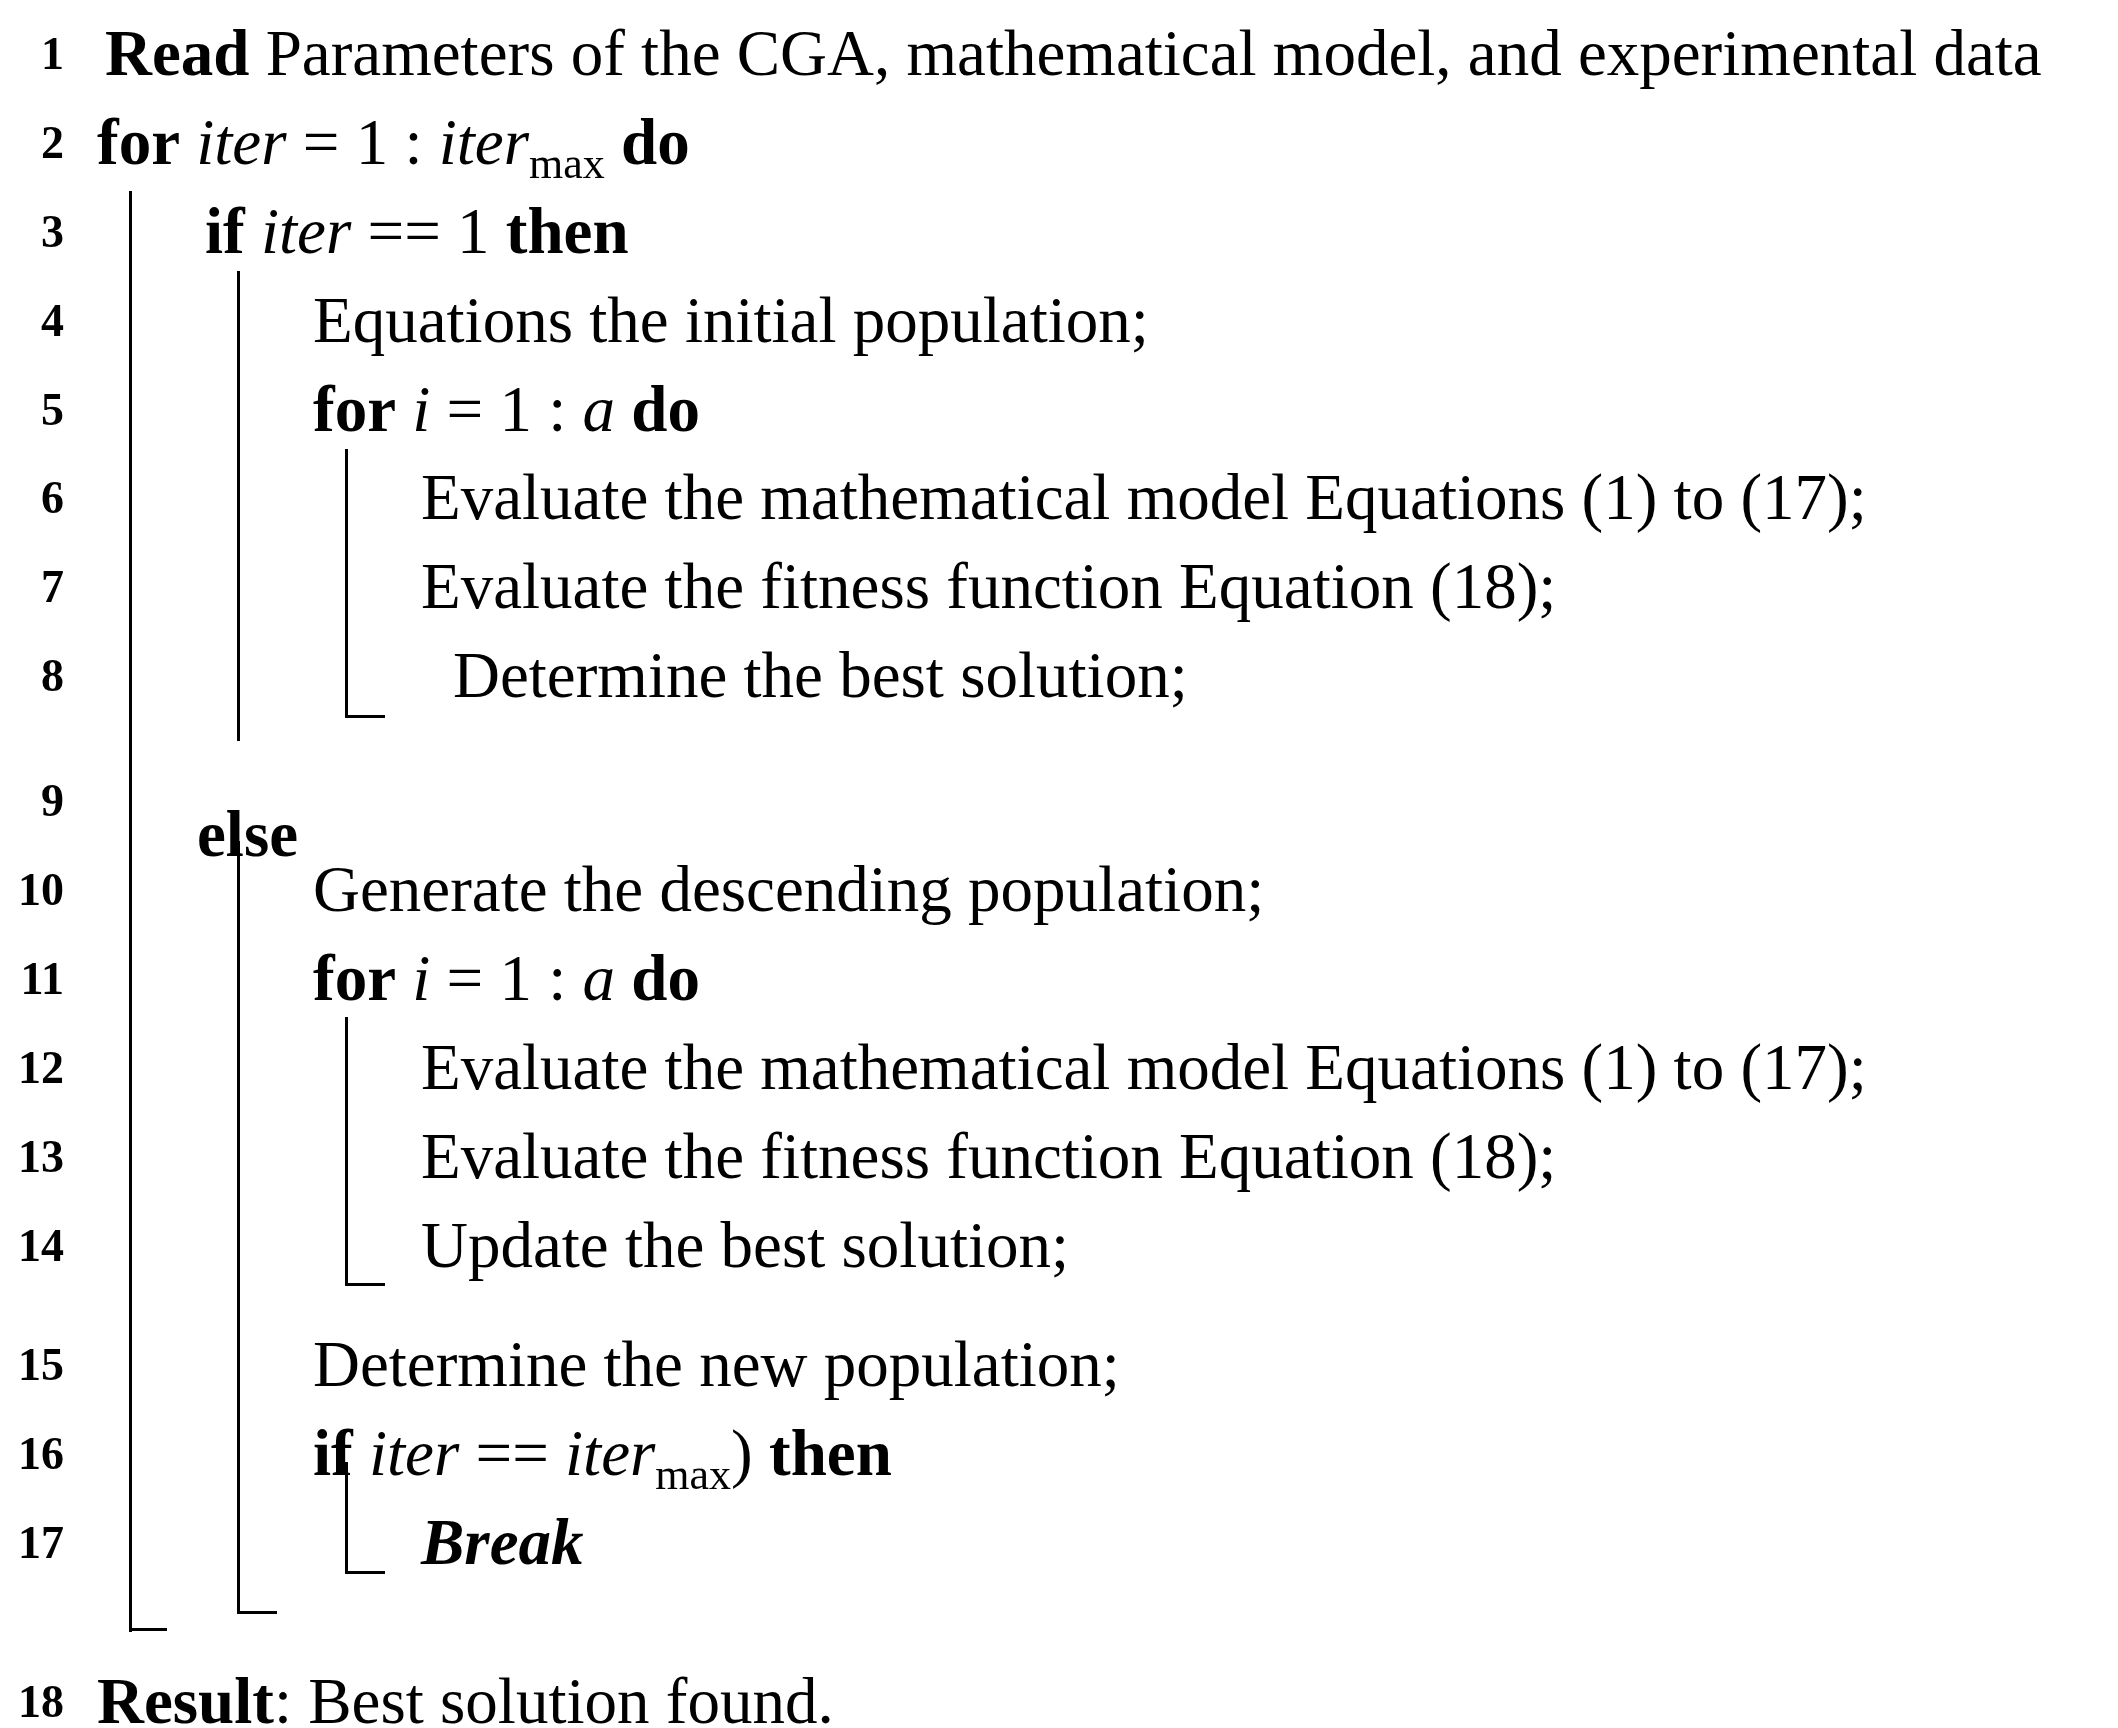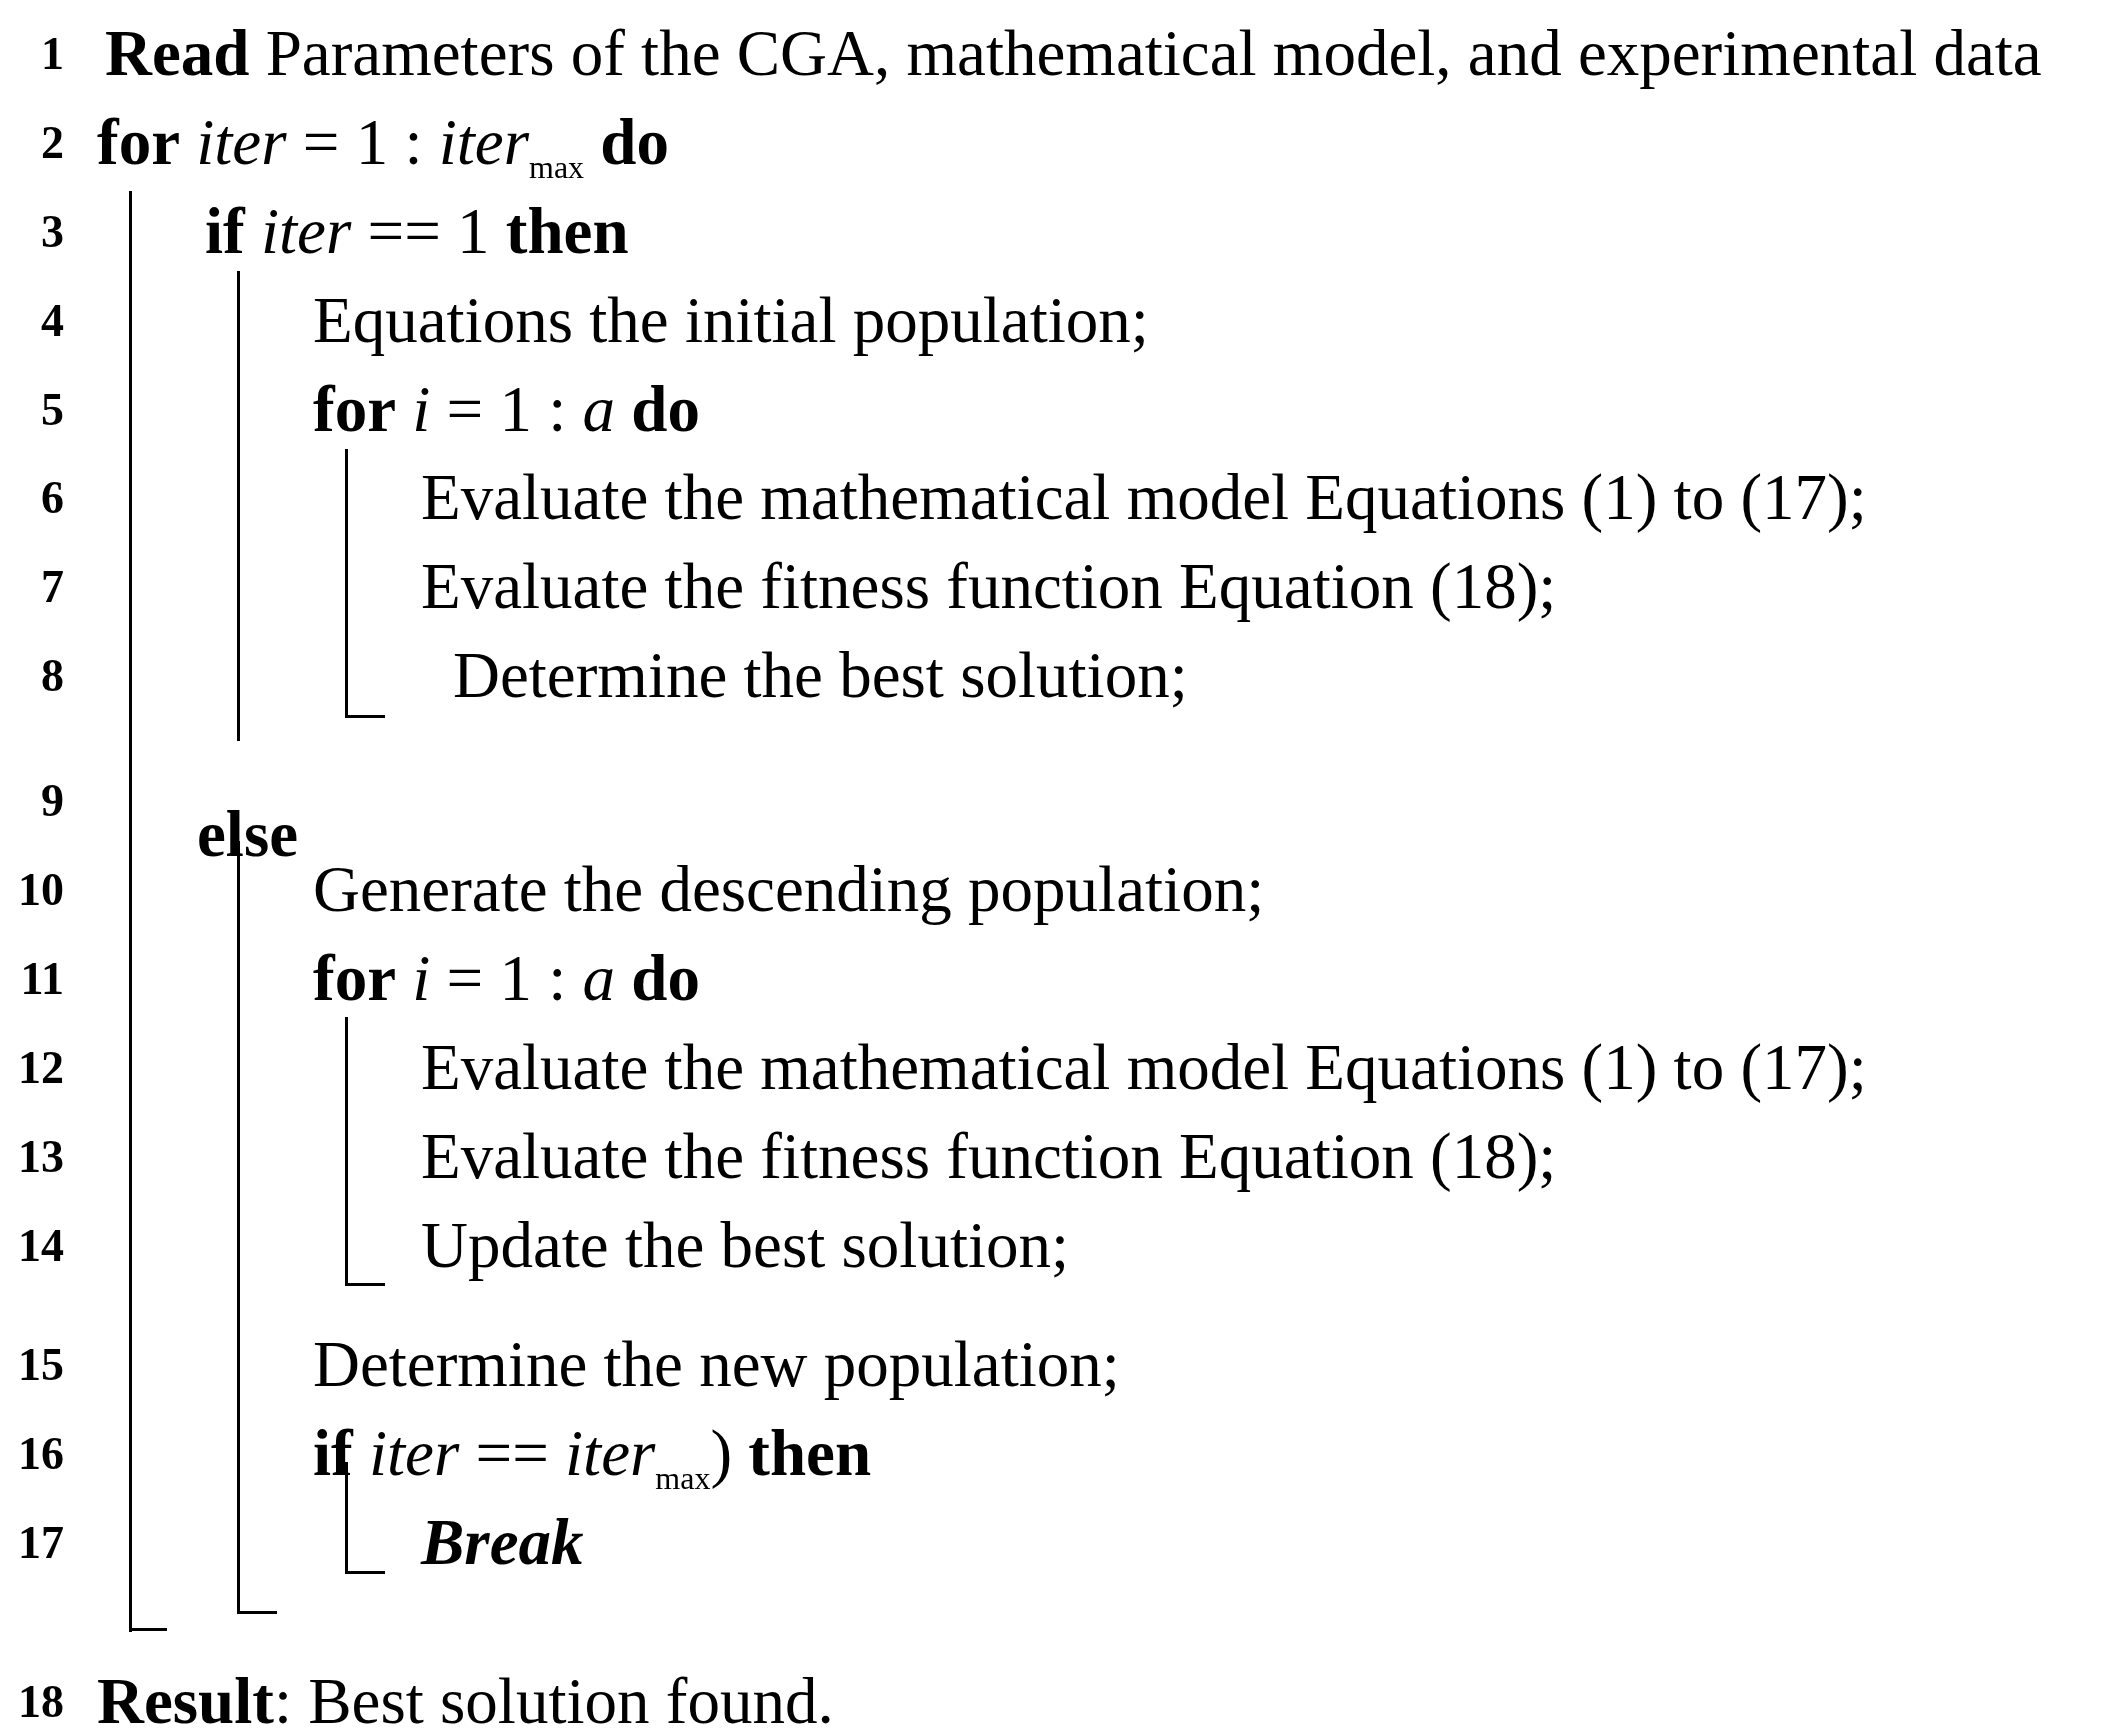--- a/index.html
+++ b/index.html
@@ -32,21 +32,21 @@
       left: 0;
     }
     .content {
       position: absolute;
       top: 0;
       font-size: 65px;
       line-height: 85px;
     }
     .kw { font-weight: bold; }
     .var { font-style: italic; }
-    .sub { font-size: 32px; vertical-align: -13.6px; font-style: normal; }
+    .sub { font-size: 44px; vertical-align: -13.6px; font-style: normal; }
     .bar {
       position: absolute;
       width: 3px;
       background: #000000;
     }
     .foot {
       position: absolute;
       height: 3px;
       background: #000000;
     }

